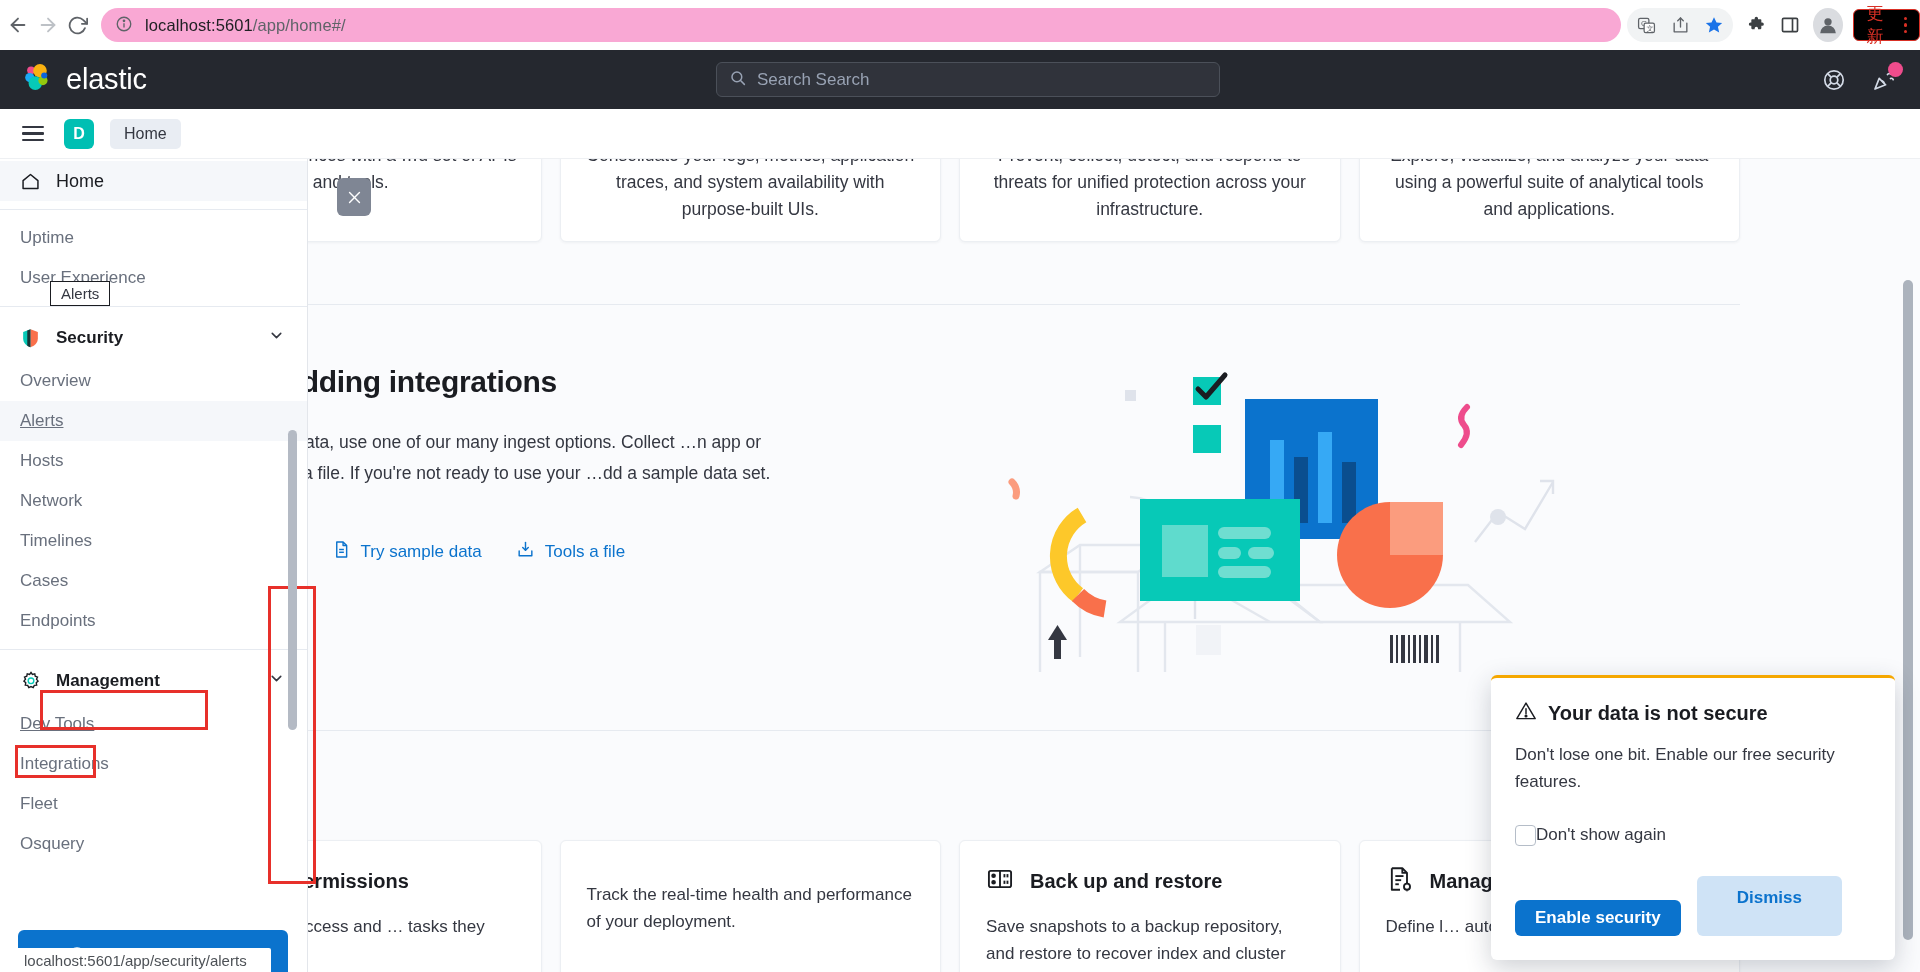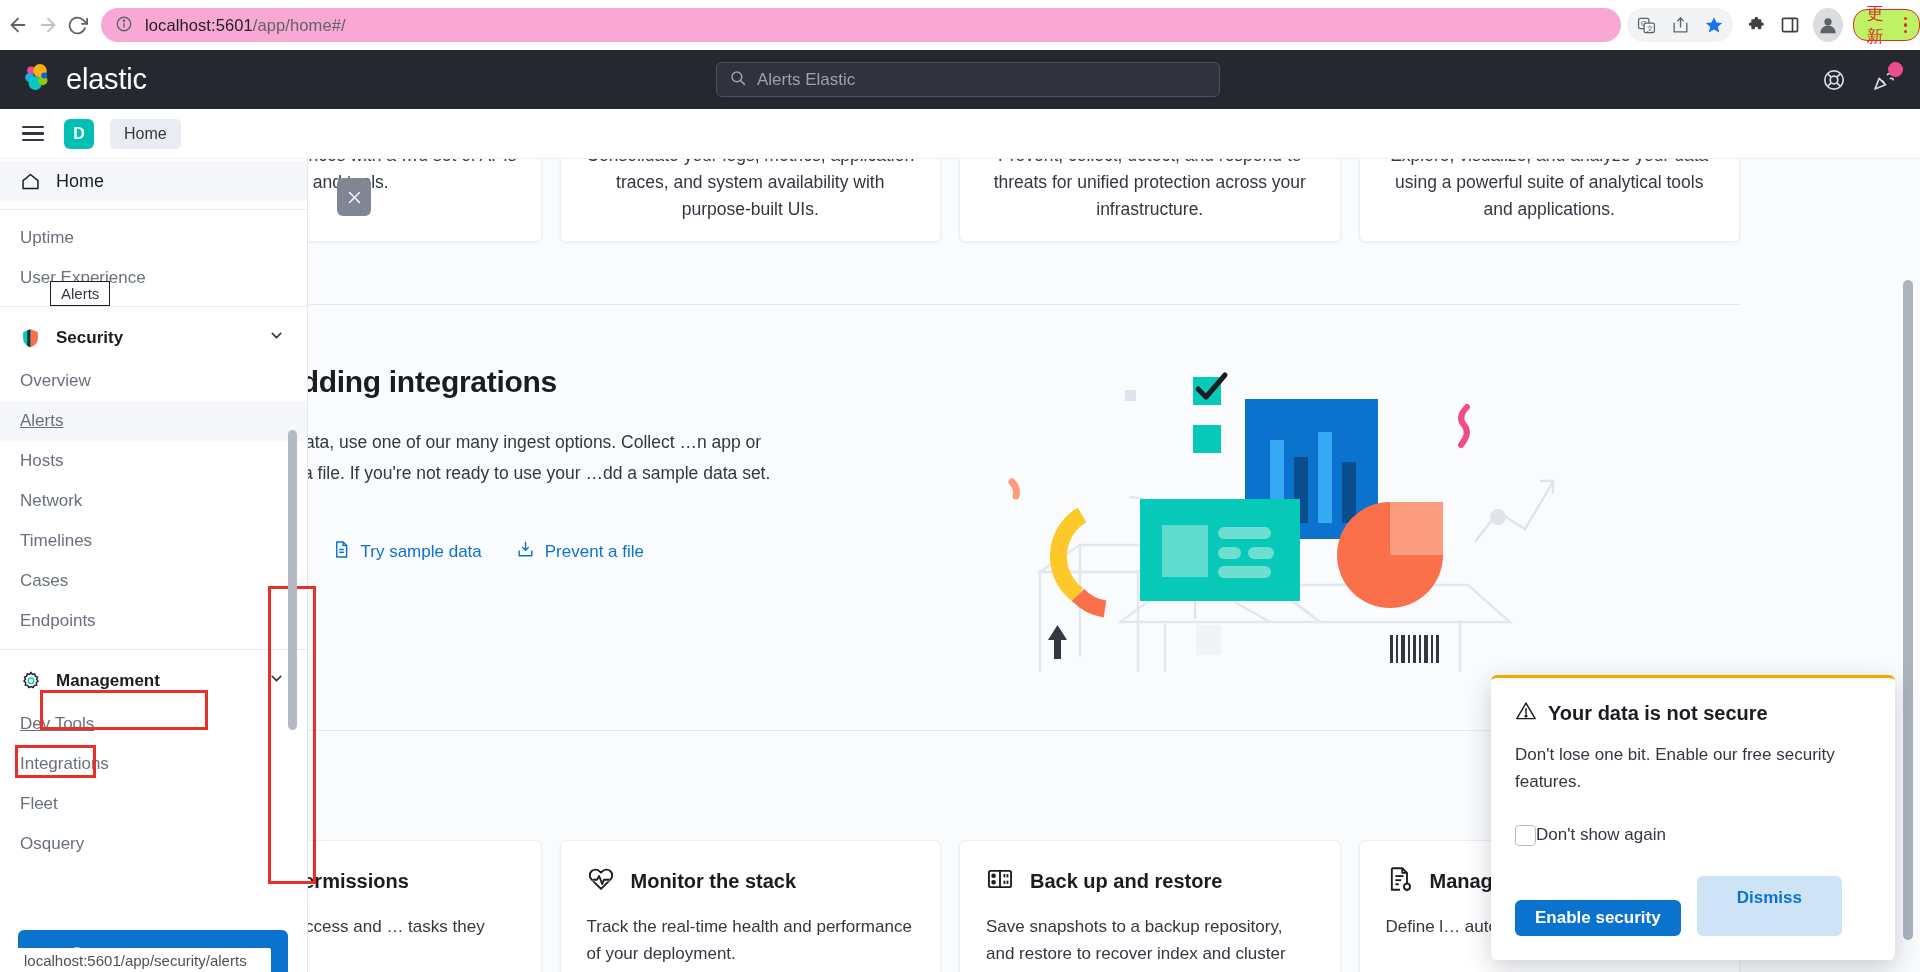--- a/index.html
+++ b/index.html
@@ -27,23 +27,23 @@
     display: flex; align-items: center; padding: 0 14px;
   }
   #omnibox .info-ico { width: 20px; height: 20px; flex: none; color: #5f6368; margin-right: 10px;}
   #url-text { font-size: 16.5px; color: #202124; white-space: nowrap; letter-spacing: .1px;}
   #url-text .dimpath { color: #5f6368; }
   #chrome-actions { display: flex; align-items: center; margin-left: 6px; gap: 2px; }
   .cr-ico { width: 34px; height: 34px; display:flex; align-items:center; justify-content:center; border-radius:50%; cursor:pointer; color:#5f6368;}
   #translate-star-group { background:#f1f3f4; border-radius:18px; display:flex; align-items:center; height:34px; padding: 0 2px;}
   #update-pill {
     display: flex; align-items: center; gap: 2px;
-    border: 1.5px solid #d93025; border-radius: 14px;
+    border: 1.5px solid #d93025; border-radius: 6px;
     height: 32px; padding: 0 6px 0 12px; margin-left: 8px; cursor: pointer;
-    background: #bef264;
+    background: #000000;
   }
   #update-pill .upd-label { color: #d93025; font-size: 17px; letter-spacing:.5px;}
   .kebab { display:flex; flex-direction:column; gap:3px; align-items:center; padding: 0 6px;}
   .kebab i { width:3.5px; height:3.5px; border-radius:50%; background:#d93025; display:block;}
 
   
   #elastic-header {
     position: absolute; top: 50px; left: 0; width: 1920px; height: 59px;
     background: #25282f; display: flex; align-items: center;
   }
@@ -299,21 +299,21 @@
     <span id="brand-name">elastic</span>
   </div>
 
   <div id="global-search">
     <span class="sicon">
       <svg width="18" height="18" viewBox="0 0 24 24" fill="none" stroke="currentColor" stroke-width="2">
           <circle cx="10.5" cy="10.5" r="6.5"></circle>
           <line x1="15.4" y1="15.4" x2="20.5" y2="20.5" stroke-linecap="round"></line>
         </svg>
     </span>
-    <span class="sph">Alerts Elastic</span>
+    <span class="sph">Search Search</span>
   </div>
 
   <div id="header-right">
     <span class="hdr-ico">
       <svg width="24" height="24" viewBox="0 0 24 24" fill="none" stroke="currentColor" stroke-width="1.7">
         <circle cx="12" cy="12" r="9.2"></circle>
           <circle cx="12" cy="12" r="3.8"></circle>
         <line x1="5.6" y1="5.6" x2="9.3" y2="9.3"></line>
           <line x1="14.7" y1="14.7" x2="18.4" y2="18.4"></line>
         <line x1="18.4" y1="5.6" x2="14.7" y2="9.3"></line>
@@ -380,21 +380,21 @@
             <span>Try sample data</span>
           </div>
           <div class="gs-link">
             <span>
               <svg width="19" height="19" viewBox="0 0 24 24" fill="none" stroke="currentColor" stroke-width="1.8" stroke-linecap="round" stroke-linejoin="round">
                   <path d="M4 14v6h16v-6"></path>
                   <polyline points="8.5 9.5 12 13 15.5 9.5"></polyline>
                   <line x1="12" y1="3" x2="12" y2="13"></line>
                 </svg>
             </span>
-            <span>Prevent a file</span>
+            <span>Tools a file</span>
           </div>
         </div>
       </div>
 
       <div id="gs-right">
         <svg width="600" height="315" viewBox="0 0 600 315">
 
           <g stroke="#e3e7ee" stroke-width="2.4" fill="none">
             <path d="M70 215 L110 188 L205 188 L168 215 Z"></path>
             <path d="M70 215 L70 320 L168 320 L168 215 Z"></path>
@@ -492,30 +492,20 @@
                   <circle cx="17" cy="8.6" r="2.6"></circle>
                   <path d="M16 14.2a5 5 0 0 1 5 5"></path>
                 </svg>
             </span>
             <span class="mc-title">…age permissions</span>
           </div>
           <div class="mc-desc">…rol who has access and … tasks they can perform.</div>
         </div>
 
         <div class="mgmt-card">
-          <div class="mc-head">
-            <span>
-              <svg width="28" height="28" viewBox="0 0 24 24" fill="none" stroke="#1a1c21" stroke-width="1.6" stroke-linejoin="round">
-                  <path d="M12 20.5 3.8 12.3a4.9 4.9 0 0 1 7-6.9l1.2 1.2 1.2-1.2a4.9 4.9 0 0 1 7 6.9z"></path>
-                  <polyline points="4.5,12.6 8.5,12.6 10.4,9.4 13,16.3 14.6,12.6 19.5,12.6" stroke="#fff" stroke-width="2.6"></polyline>
-                  <polyline points="4.5,12.6 8.5,12.6 10.4,9.4 13,16.3 14.6,12.6 19.5,12.6" stroke="#1a1c21" stroke-width="1.6"></polyline>
-                </svg>
-            </span>
-            <span class="mc-title">Monitor the stack</span>
-          </div>
           <div class="mc-desc">Track the real-time health and performance of your deployment.</div>
         </div>
 
         <div class="mgmt-card">
           <div class="mc-head">
             <span>
               <svg width="28" height="28" viewBox="0 0 24 24" fill="none" stroke="#1a1c21" stroke-width="1.6">
                   <rect x="2.5" y="5" width="19" height="14" rx="1.6"></rect>
                   <line x1="12" y1="5" x2="12" y2="19"></line>
                   <circle cx="6.5" cy="9.2" r="1.2" fill="#1a1c21"></circle>

